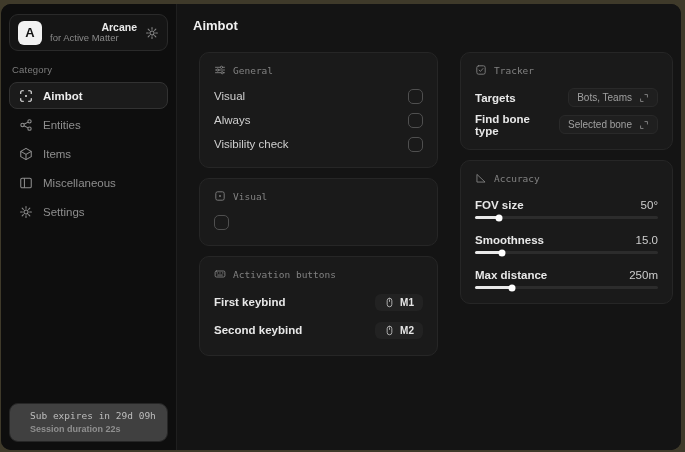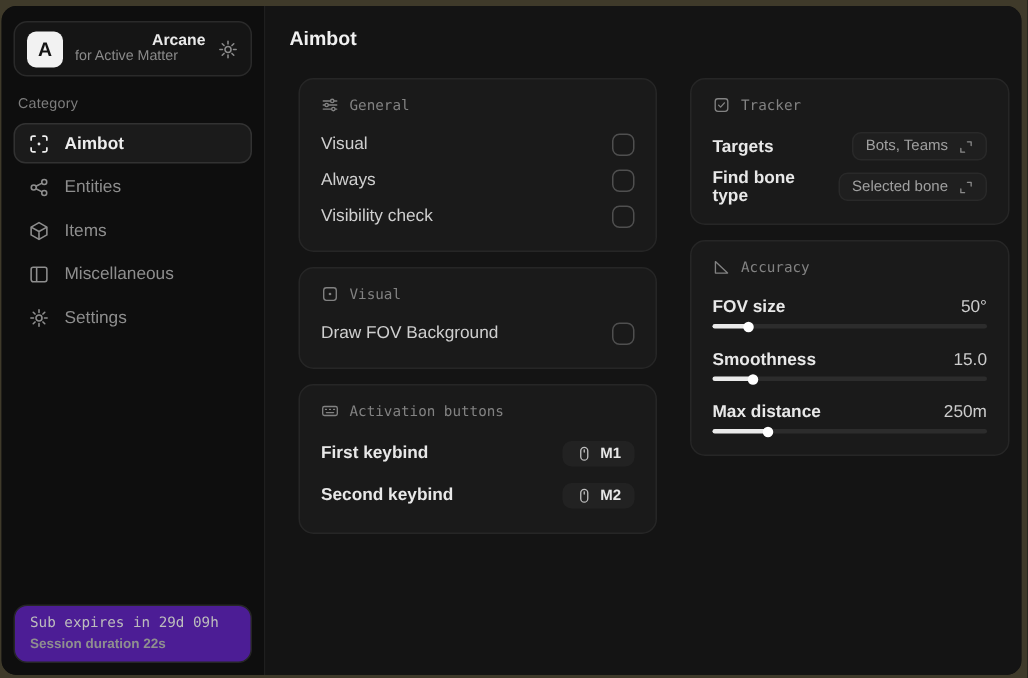--- a/index.html
+++ b/index.html
@@ -41,22 +41,22 @@
     display:flex; align-items:center; gap:10px;
     height:27px; padding:0 9px; border-radius:8px;
     color:#8e8e8e; font-size:11.5px; cursor:pointer;
     border:1px solid transparent;
   }
   .nav-item.active {
     background:#1b1b1b; border-color:#323232; color:#ededed; font-weight:bold;
   }
   .nav-item .svg-icon { flex:none; }
   .sidebar-footer {
-    margin-top:auto; background:#4c1d95; border:1px solid #262626;
-    border-radius:9px; padding:6px 10px 7px;
+    margin-top:auto; background:#404040; border:1px solid #262626;
+    border-radius:9px; padding:6px 20px 7px;
   }
   .footer-line1 {
     font-family:"DejaVu Sans Mono", monospace;
     color:#bdbdbd; font-size:9.5px; margin-bottom:3px; white-space:nowrap;
   }
   .footer-line2 { color:#8f8f8f; font-size:9px; font-weight:bold; }
   
   .main { flex:1; position:relative; background:#141414; }
   .page-title {
     position:absolute; left:16px; top:14px;
@@ -281,21 +281,20 @@
       <section class="card">
         <div class="card-header">
           <span>
               <svg class="svg-icon" width="12" height="12" viewBox="0 0 16 16">
                 <use href="#i-frame-dot"></use>
               </svg>
             </span>
           <span>Visual</span>
         </div>
         <div class="row">
-          <span class="row-label">Draw FOV Background</span>
           <span class="checkbox"></span>
         </div>
       </section>
 
       <section class="card">
         <div class="card-header">
           <span>
               <svg class="svg-icon" width="12" height="12" viewBox="0 0 16 16">
                 <use href="#i-keyboard"></use>
               </svg>

